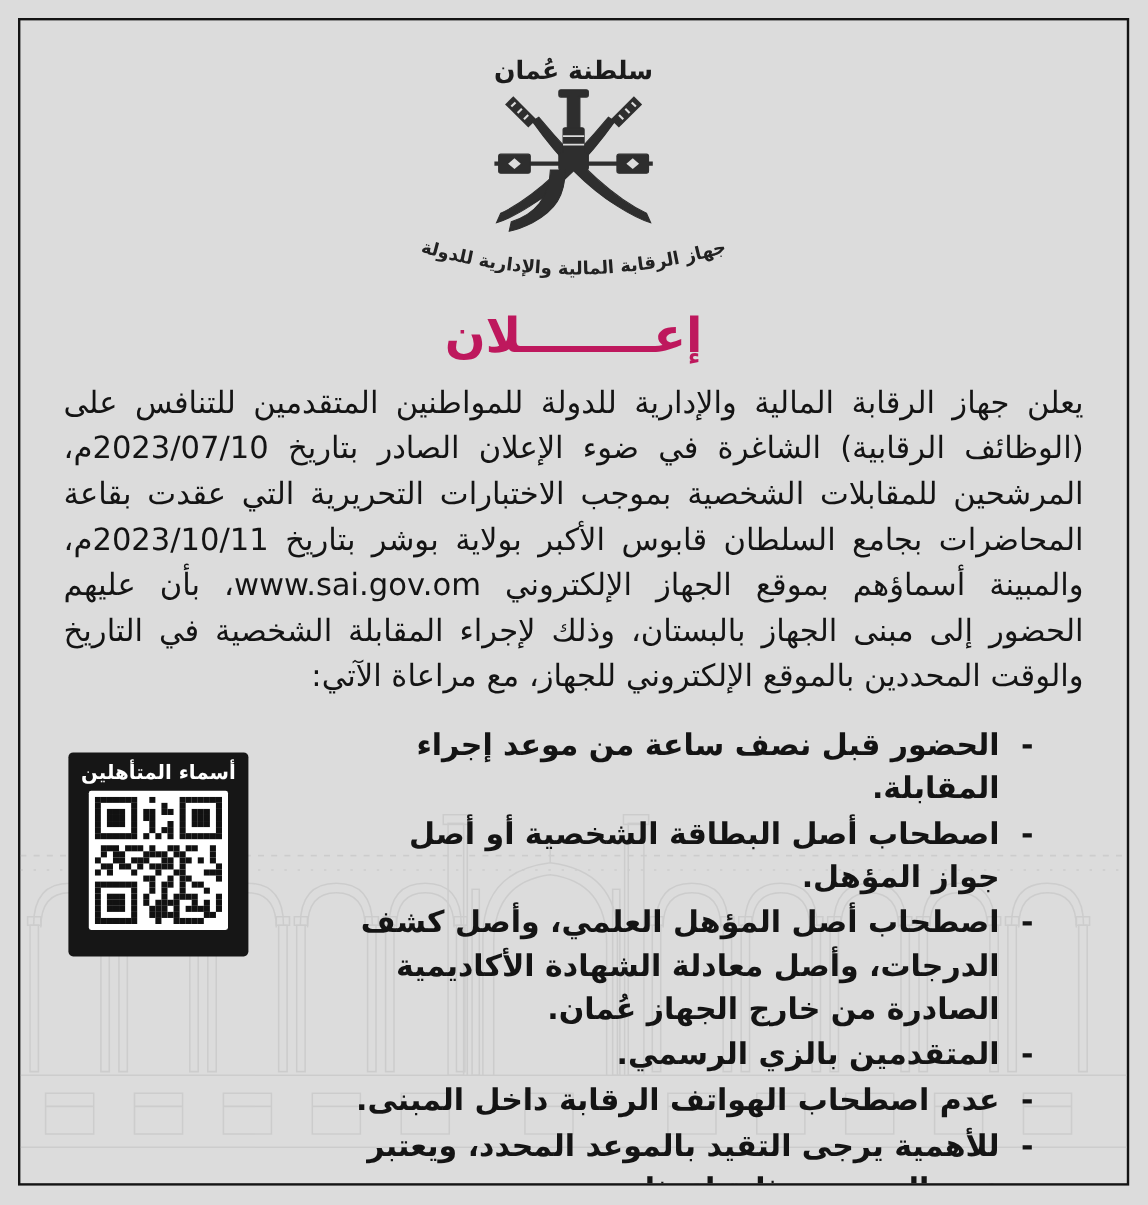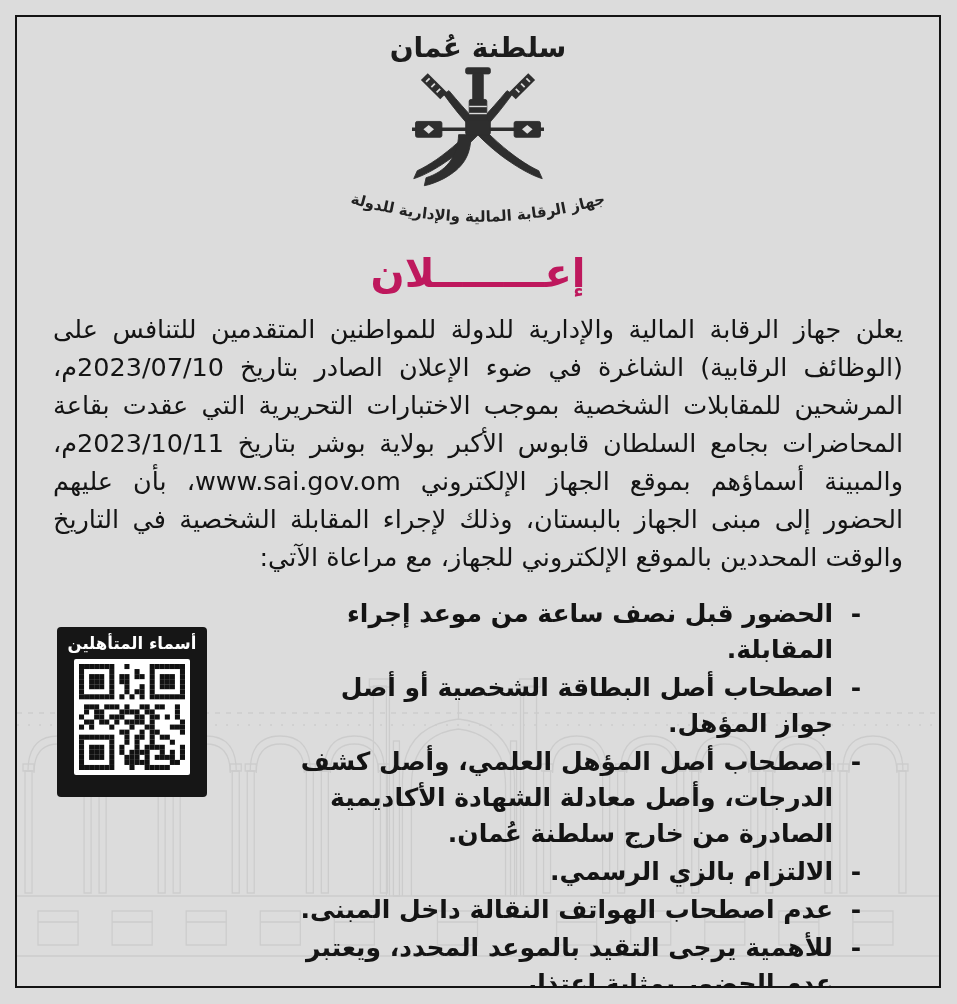--- a/index.html
+++ b/index.html
@@ -19,22 +19,22 @@
     position:absolute;left:0;right:0;bottom:0;height:345px;width:100%;
     opacity:.65;pointer-events:none;
   }
   .watermark *{vector-effect:non-scaling-stroke;}
   
   .content{
     position:relative;z-index:2;
     padding:0 36px;
   }
   .country{
-    margin-top:14px;text-align:center;
-    font-size:28px;font-weight:bold;color:#1c1c1c;letter-spacing:1px;
+    margin-top:30px;text-align:center;
+    font-size:21px;font-weight:bold;color:#1c1c1c;letter-spacing:1px;
   }
   .emblem-svg{display:block;margin:2px auto 0;width:176px;height:132px;}
   .arc-svg{display:block;margin:-14px auto 0;width:330px;height:58px;}
   .title{
     text-align:center;font-size:40px;font-weight:bold;margin-top:8px;
     letter-spacing:.5px;color:#be185d;
   }
   .body-par{
     margin-top:14px;
     font-size:25.5px;font-weight:normal;line-height:38px;
@@ -181,29 +181,29 @@
       <div class="instr-item">
         <span class="instr-dash">-</span>
         <span>الحضور قبل نصف ساعة من موعد إجراء المقابلة.</span>
       </div>
       <div class="instr-item">
         <span class="instr-dash">-</span>
         <span>اصطحاب أصل البطاقة الشخصية أو أصل جواز المؤهل.</span>
       </div>
       <div class="instr-item">
         <span class="instr-dash">-</span>
-        <span>اصطحاب أصل المؤهل العلمي، وأصل كشف الدرجات، وأصل معادلة الشهادة الأكاديمية الصادرة من خارج سلطنة عُمان.</span>
-      </div>
-      <div class="instr-item">
-        <span class="instr-dash">-</span>
-        <span>الالتزام بالزي الرسمي.</span>
-      </div>
-      <div class="instr-item">
-        <span class="instr-dash">-</span>
-        <span>عدم اصطحاب الهواتف النقالة داخل المبنى.</span>
+        <span>اصطحاب أصل المؤهل العلمي، وأصل كشف الدرجات، وأصل معادلة الشهادة الأكاديمية الصادرة من خارج الجهاز عُمان.</span>
+      </div>
+      <div class="instr-item">
+        <span class="instr-dash">-</span>
+        <span>المتقدمين بالزي الرسمي.</span>
+      </div>
+      <div class="instr-item">
+        <span class="instr-dash">-</span>
+        <span>عدم اصطحاب الهواتف الرقابة داخل المبنى.</span>
       </div>
       <div class="instr-item">
         <span class="instr-dash">-</span>
         <span>للأهمية يرجى التقيد بالموعد المحدد، ويعتبر عدم الحضور بمثابة اعتذار.</span>
       </div>
     </div>
 
   </div>
 
   <div class="qr-panel">

